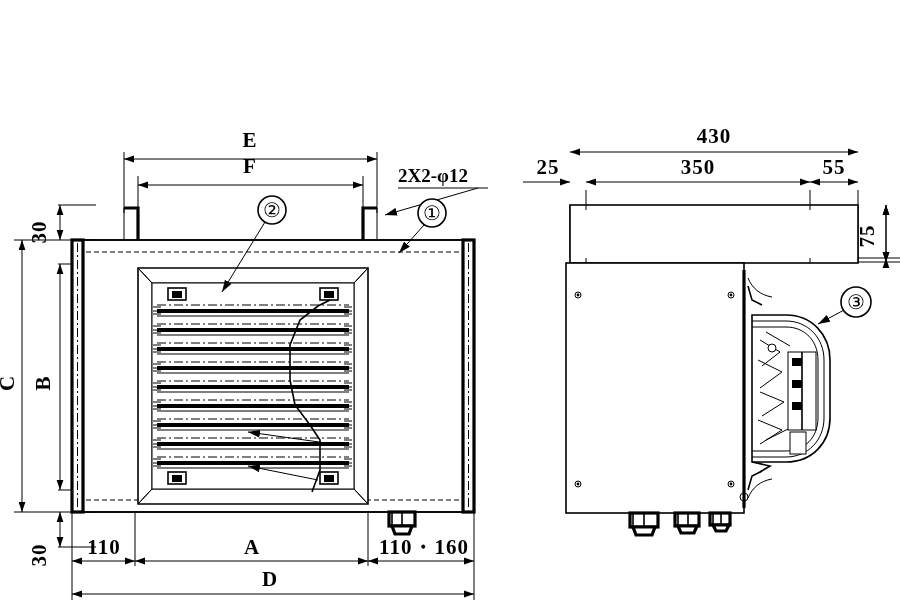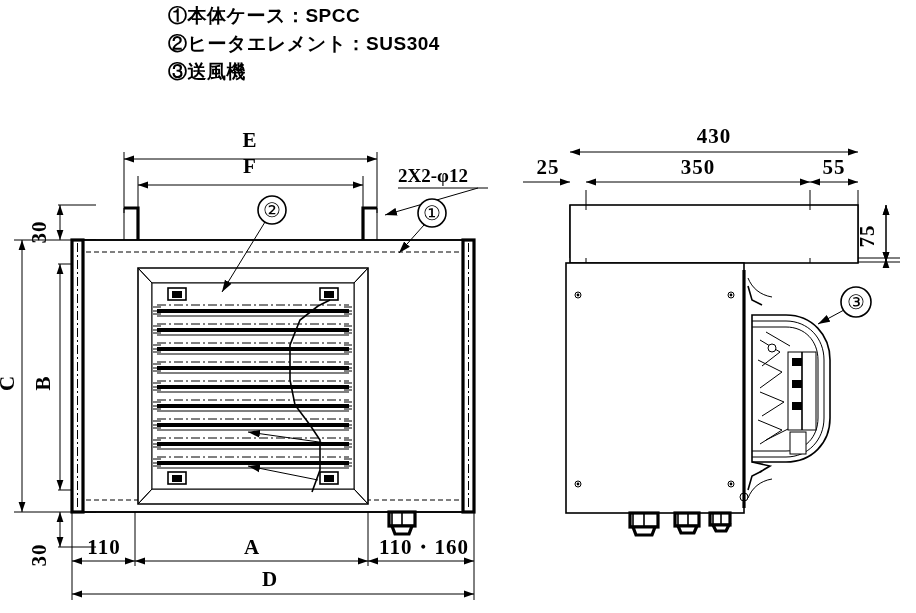--- a/index.html
+++ b/index.html
@@ -72,25 +72,20 @@
   .ln-thick { stroke: #000; fill: none; stroke-width: 3.2; }
   .ln-dash { stroke: #000; fill: none; stroke-width: 1; stroke-dasharray: 5 3; }
   .ln-center { stroke: #000; fill: none; stroke-width: 1; stroke-dasharray: 9 3 2 3; }
   .fillwhite { fill: #ffffff; }
 </style>
 </head>
 <body>
 
 <div id="sheet">
 
-  <div class="notes">
-    <div class="note-line">①本体ケース：SPCC</div>
-    <div class="note-line">②ヒータエレメント：SUS304</div>
-    <div class="note-line">③送風機</div>
-  </div>
 
   <svg viewBox="0 0 916 613">
     <defs>
       <marker id="arrIn" markerWidth="11" markerHeight="8" refX="10" refY="4" orient="auto" markerUnits="userSpaceOnUse">
         <path d="M10,4 L0,0.6 L0,7.4 Z" fill="#000"></path>
       </marker>
       <marker id="arrStart" markerWidth="11" markerHeight="8" refX="1" refY="4" orient="auto" markerUnits="userSpaceOnUse">
         <path d="M1,4 L11,0.6 L11,7.4 Z" fill="#000"></path>
       </marker>
       <marker id="arrLead" markerWidth="13" markerHeight="9" refX="12" refY="4.5" orient="auto" markerUnits="userSpaceOnUse">

